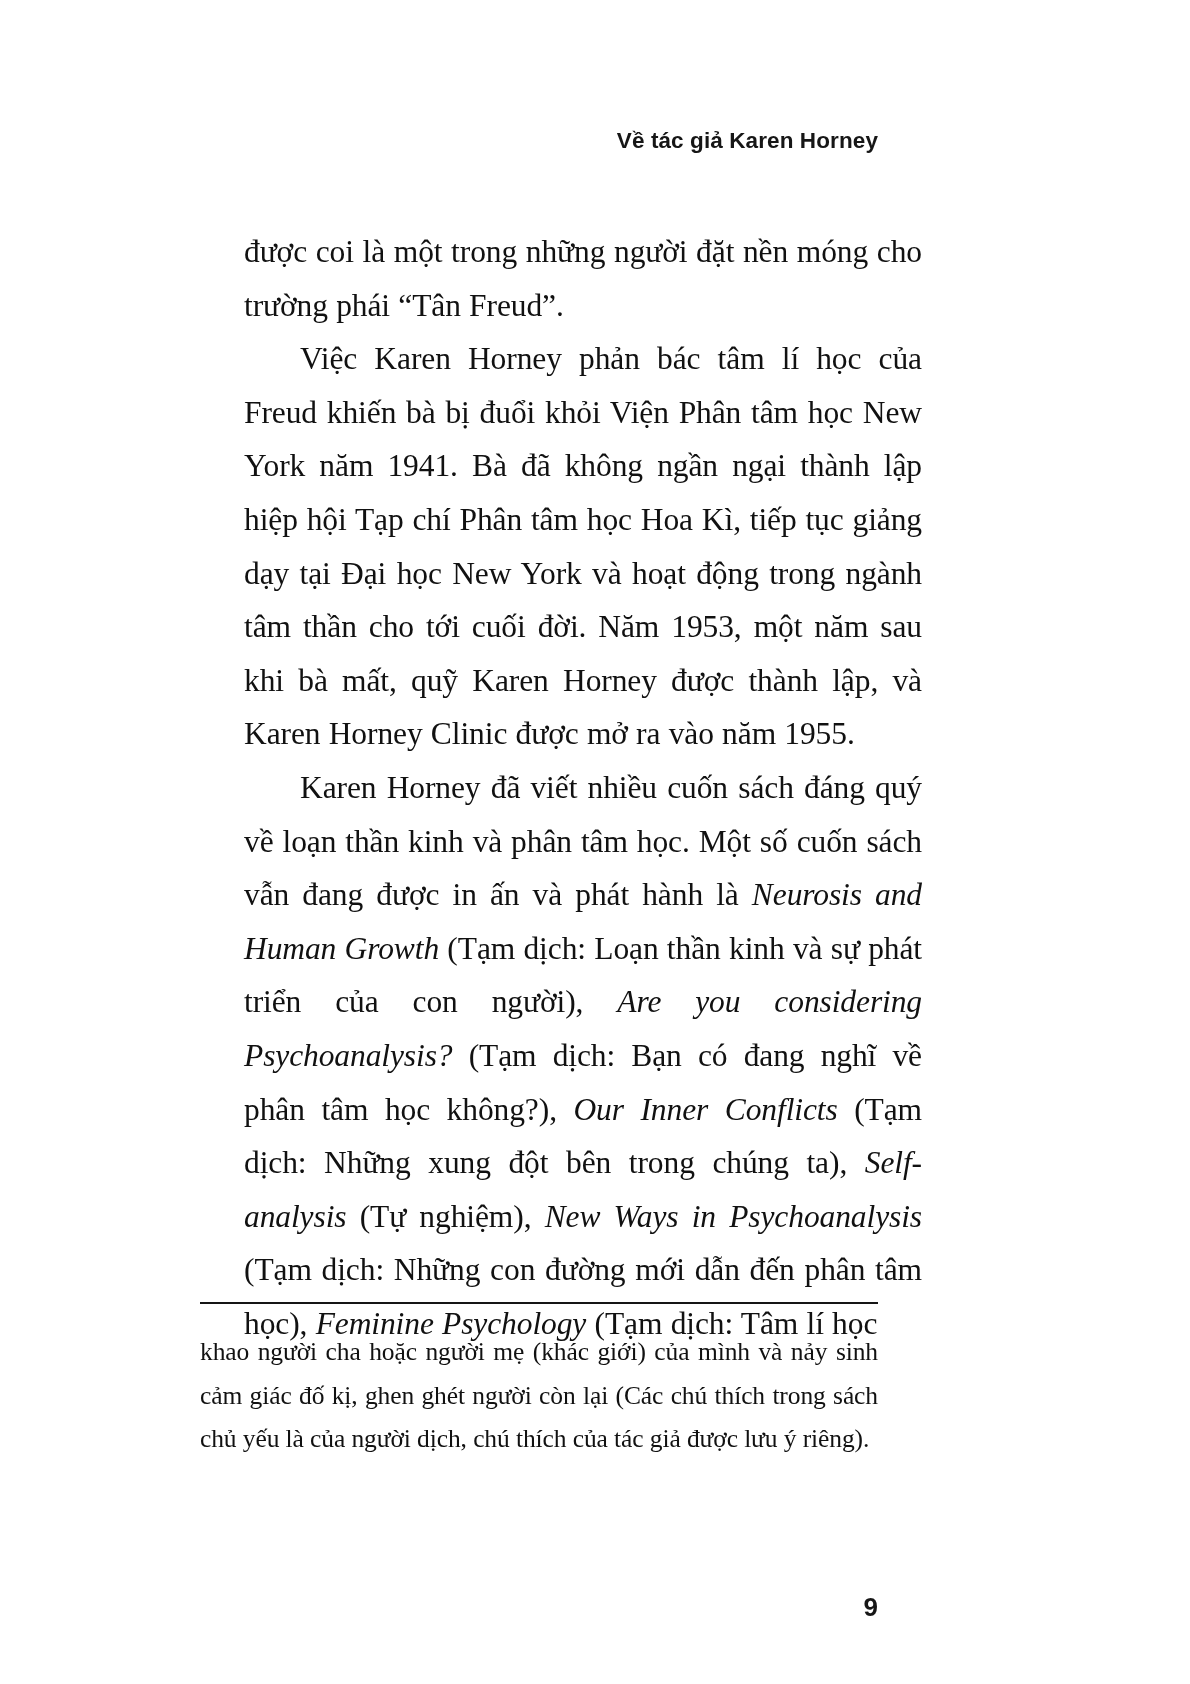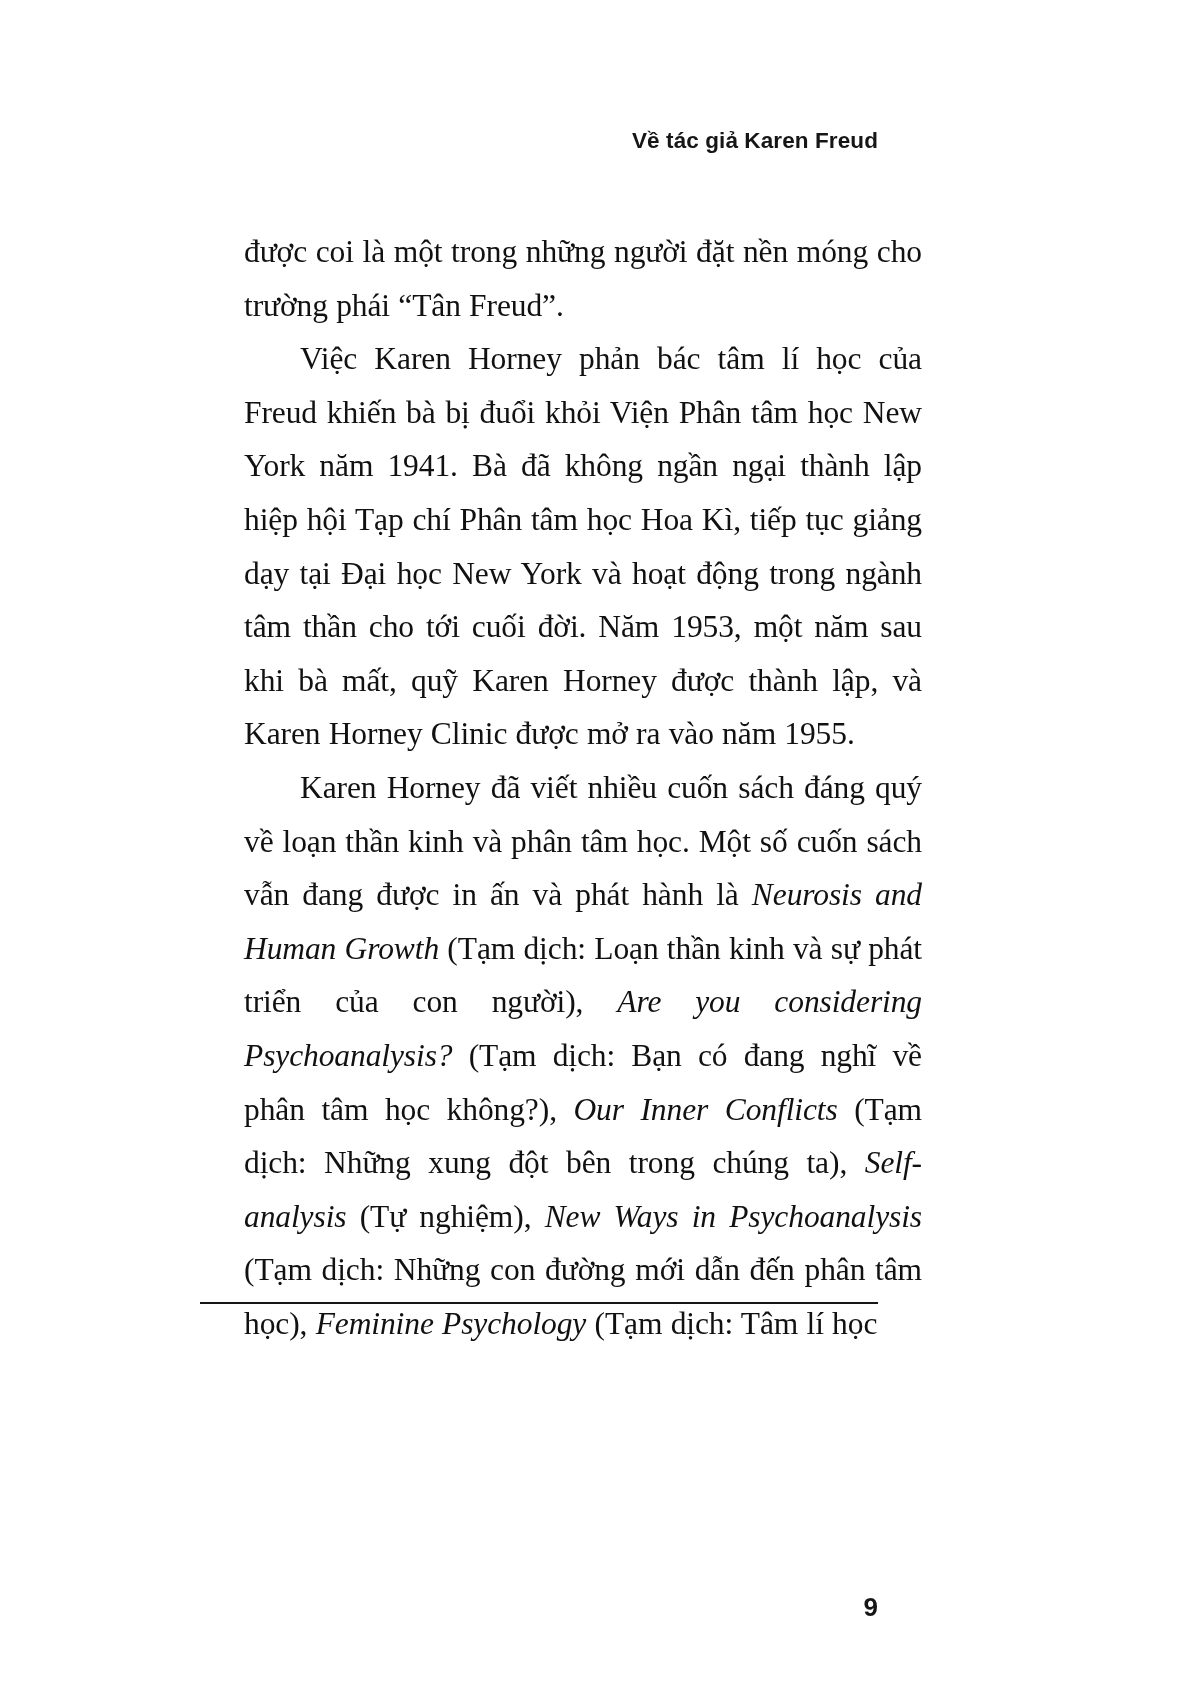--- a/index.html
+++ b/index.html
@@ -101,26 +101,29 @@
     font-size: 26px;
     font-weight: 600;
     color: #161616;
   }
 </style>
 </head>
 <body>
 
 <div class="page">
 
-  <div class="running-head">Về tác giả Karen Freud</div>
+  <div class="running-head">Về tác giả Karen Horney</div>
 
   <div class="textblock">
     <p class="para">được coi là một trong những người đặt nền móng cho trường phái “Tân Freud”.</p>
     <p class="para indent">Việc Karen Horney phản bác tâm lí học của Freud khiến bà bị đuổi khỏi Viện Phân tâm học New York năm 1941. Bà đã không ngần ngại thành lập hiệp hội Tạp chí Phân tâm học Hoa Kì, tiếp tục giảng dạy tại Đại học New York và hoạt động trong ngành tâm thần cho tới cuối đời. Năm 1953, một năm sau khi bà mất, quỹ Karen Horney được thành lập, và Karen Horney Clinic được mở ra vào năm 1955.</p>
     <p class="para indent">Karen Horney đã viết nhiều cuốn sách đáng quý về loạn thần kinh và phân tâm học. Một số cuốn sách vẫn đang được in ấn và phát hành là <em>Neurosis and Human Growth</em> (Tạm dịch: Loạn thần kinh và sự phát triển của con người), <em>Are you considering Psychoanalysis?</em> (Tạm dịch: Bạn có đang nghĩ về phân tâm học không?), <em>Our Inner Conflicts</em> (Tạm dịch: Những xung đột bên trong chúng ta), <em>Self-analysis</em> (Tự nghiệm), <em>New Ways in Psychoanalysis</em> (Tạm dịch: Những con đường mới dẫn đến phân tâm học), <em>Feminine Psychology</em> (Tạm dịch: Tâm lí học</p>
   </div>
 
   <div class="footnote-rule"></div>
 
+  <div class="footnote">
+    <p>khao người cha hoặc người mẹ (khác giới) của mình và nảy sinh cảm giác đố kị, ghen ghét người còn lại (Các chú thích trong sách chủ yếu là của người dịch, chú thích của tác giả được lưu ý riêng).</p>
+  </div>
 
   <div class="folio">9</div>
 
 </div>
 
 </body></html>

